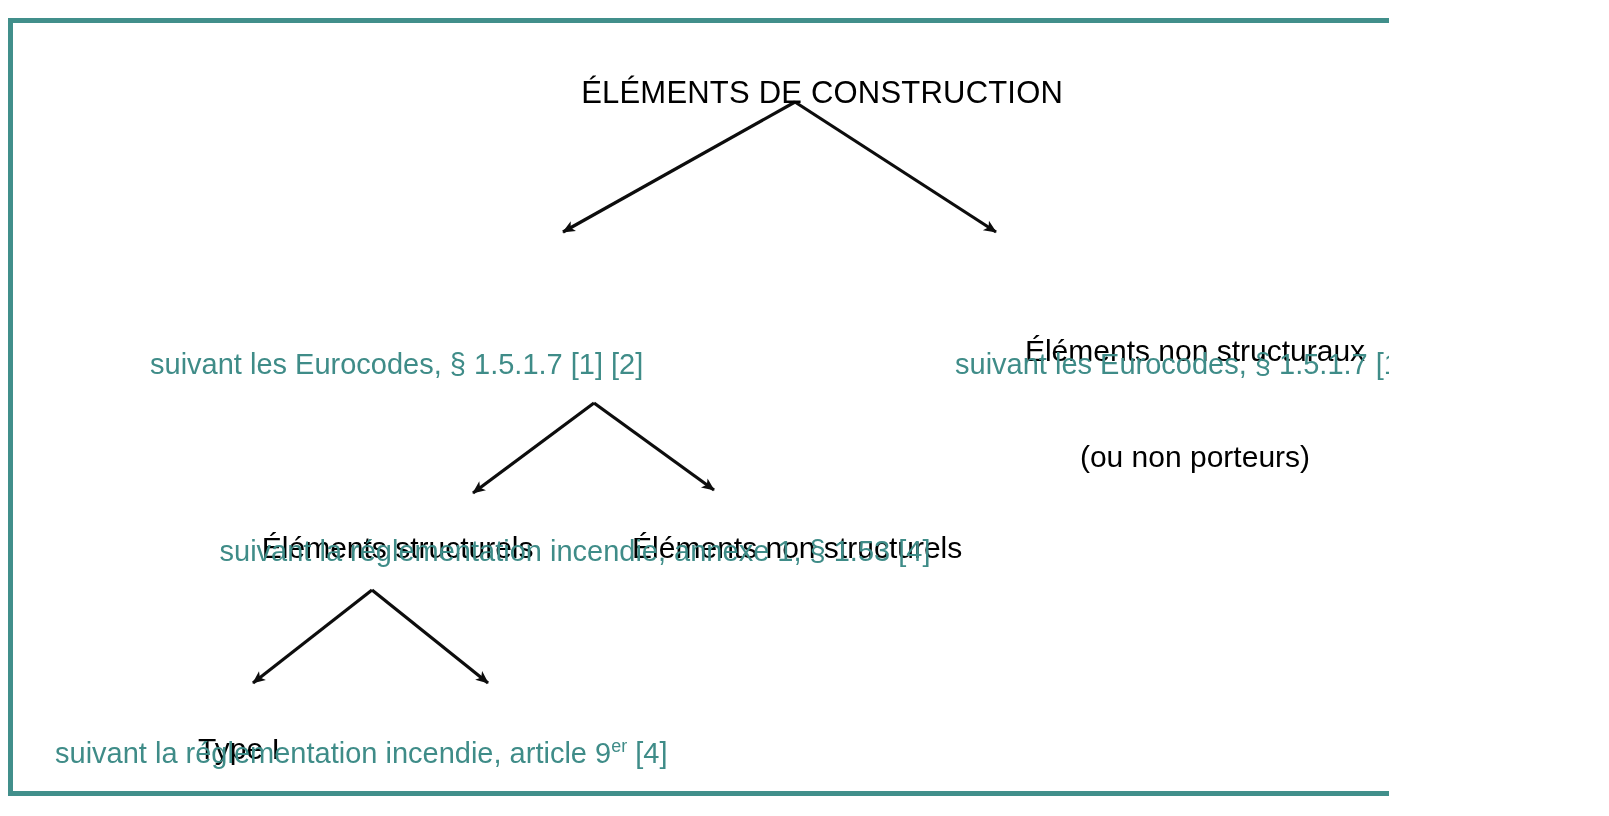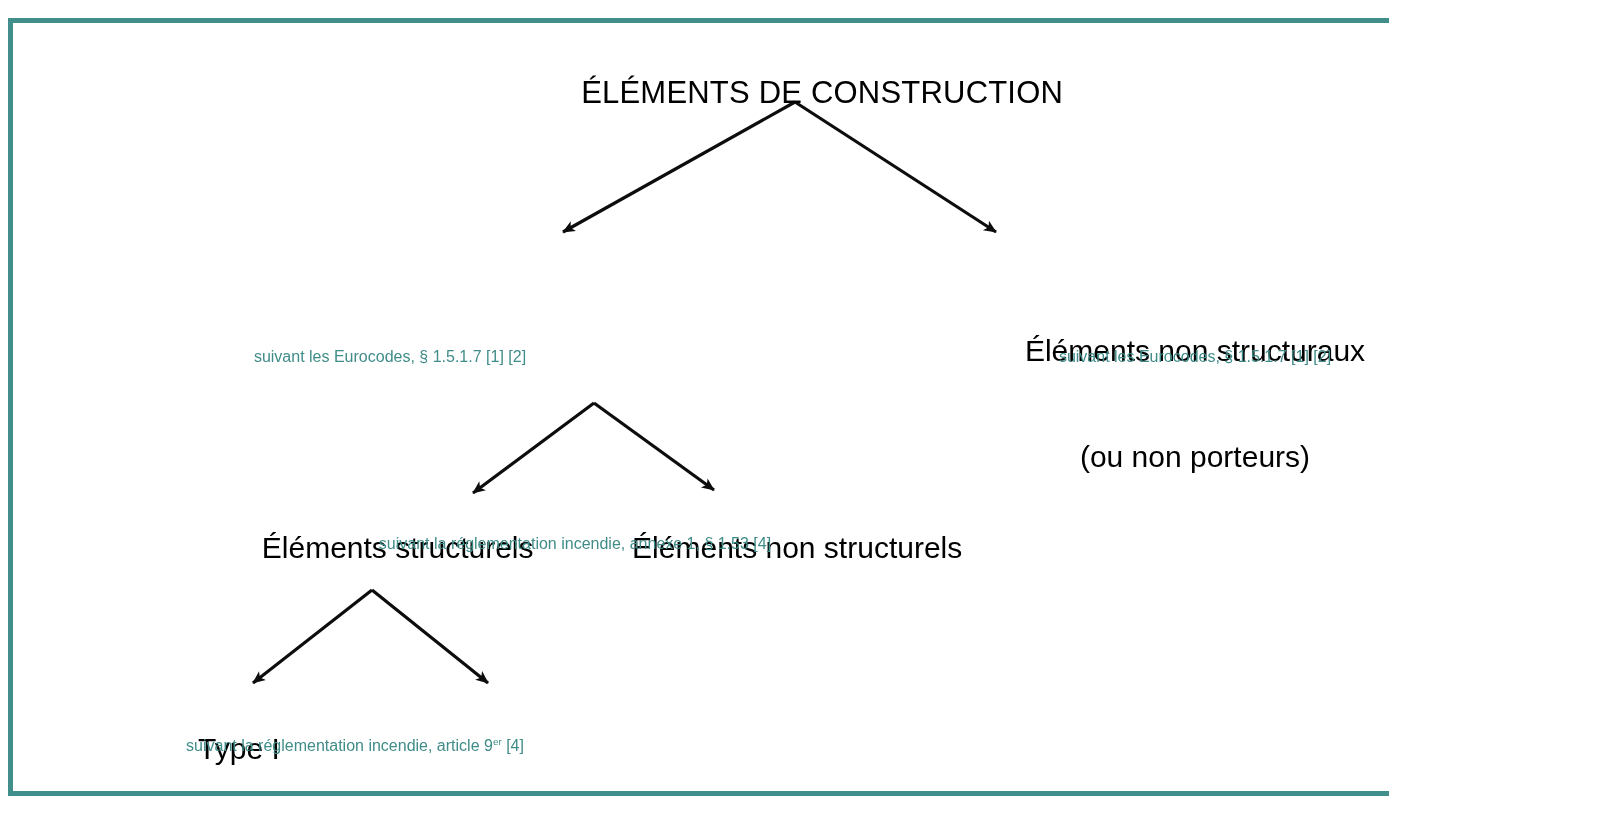--- a/index.html
+++ b/index.html
@@ -51,21 +51,21 @@
   }
   .lvl3 {
     font-size: 30px;
   }
   .lvl4 {
     font-size: 30px;
   }
   .caption {
     position: absolute;
     color: #3f8c88;
-    font-size: 16px;
+    font-size: 29px;
     text-align: center;
     white-space: pre;
     line-height: 1.15;
   }
   .caption sup {
     font-size: 0.62em;
     vertical-align: super;
     line-height: 0;
   }
 </style>

